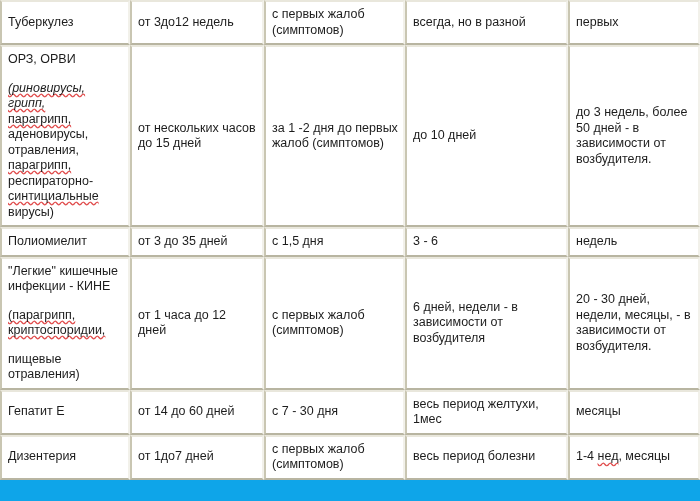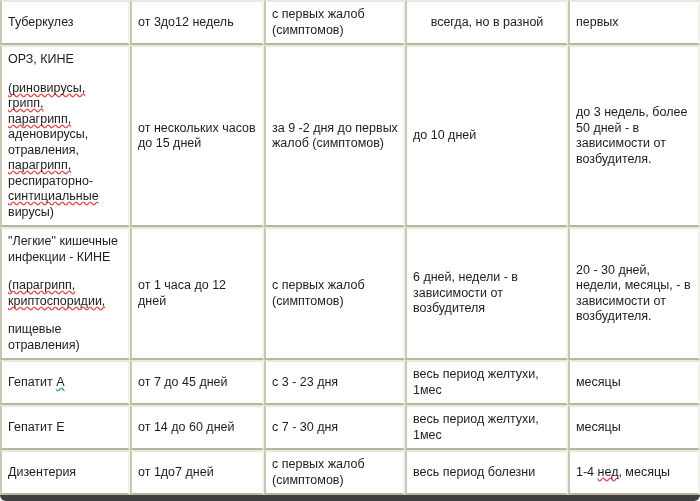--- a/index.html
+++ b/index.html
@@ -9,23 +9,22 @@
   }
   body {
     width: 700px;
     height: 501px;
     overflow: hidden;
     font-family: "Liberation Sans", sans-serif;
   }
   #table-wrap {
     width: 700px;
     height: 501px;
-    background: #404040;
+    background: #0ea5e9;
     box-sizing: border-box;
-    border-radius: 6px;
   }
   table.data-table {
     width: 700px;
     border-collapse: separate;
     border-spacing: 0;
     background: #ffffff;
     table-layout: fixed;
   }
   table.data-table td {
     background: #ffffff;
@@ -40,41 +39,42 @@
     color: #1d1d1d;
     font-family: "Liberation Sans", sans-serif;
     word-wrap: break-word;
   }
   
   table.data-table tr td { box-shadow: none; }
 
   .cell-inner { display: block; }
   .blank-line { height: 13px; }
 
-  .align-right { text-align: center; }
+  .align-right { text-align: left; }
 
   .vtop { vertical-align: top; }
 
   .sp-red {
     text-decoration: underline;
     text-decoration-color: #e04a4a;
     text-decoration-style: wavy;
     text-decoration-skip-ink: none;
   }
   .sp-green {
     text-decoration: underline;
     text-decoration-color: #2aa84a;
     text-decoration-style: wavy;
     text-decoration-skip-ink: none;
   }
   .sp-red-green {
     text-decoration: underline;
     text-decoration-color: #e04a4a;
     text-decoration-style: wavy;
     text-decoration-skip-ink: none;
+    font-style: italic;
   }
   .multiline { white-space: pre-line; }
 </style>
 </head>
 <body>
 
 <div id="table-wrap">
   <table class="data-table">
     <colgroup>
       <col style="width:130px">
@@ -99,50 +99,67 @@
         <td class="align-right">
             <span class="cell-inner multiline">всегда,  но в разной</span>
           </td>
         <td>
             <span class="cell-inner multiline">первых</span>
           </td>
       </tr>
 
       <tr style="height:152px">
         <td class="vtop">
-          <span class="cell-inner multiline">ОРЗ, КИНЕ</span>
+          <span class="cell-inner multiline">ОРЗ, ОРВИ</span>
           <div class="blank-line"></div>
           <span class="cell-inner"><span class="sp-red-green">(риновирусы,  грипп,</span></span>
           <span class="cell-inner"><span class="sp-red">парагрипп,</span></span>
           <span class="cell-inner"><span>аденовирусы,</span></span>
           <span class="cell-inner"><span>отравления,</span></span>
           <span class="cell-inner"><span class="sp-red">парагрипп,</span></span>
           <span class="cell-inner"><span>респираторно-</span></span>
           <span class="cell-inner"><span class="sp-red">синтициальные</span></span>
           <span class="cell-inner"><span>вирусы)</span></span>
         </td>
         <td>
             <span class="cell-inner multiline">от нескольких часов
 до 15 дней</span>
           </td>
         <td>
-            <span class="cell-inner multiline">за 9 -2 дня до первых
+            <span class="cell-inner multiline">за 1 -2 дня до первых
 жалоб  (симптомов)</span>
           </td>
         <td>
             <span class="cell-inner multiline">до 10 дней</span>
           </td>
         <td>
             <span class="cell-inner multiline">до 3 недель,  более
 50 дней - в
 зависимости от
 возбудителя.</span>
           </td>
       </tr>
 
+      <tr style="height:28px">
+        <td>
+            <span class="cell-inner multiline">Полиомиелит</span>
+          </td>
+        <td>
+            <span class="cell-inner multiline">от 3 до 35 дней</span>
+          </td>
+        <td>
+            <span class="cell-inner multiline">с 1,5 дня</span>
+          </td>
+        <td class="align-right">
+            <span class="cell-inner multiline">3 - 6</span>
+          </td>
+        <td>
+            <span class="cell-inner multiline">недель</span>
+          </td>
+      </tr>
 
       <tr style="height:118px">
         <td class="vtop">
           <span class="cell-inner multiline">"Легкие"  кишечные
 инфекции - КИНЕ</span>
           <div class="blank-line"></div>
           <span class="cell-inner"><span class="sp-red">(парагрипп,</span></span>
           <span class="cell-inner"><span class="sp-red">криптоспоридии,</span></span>
           <div class="blank-line"></div>
           <span class="cell-inner multiline">пищевые
@@ -161,38 +178,20 @@
 возбудителя</span>
           </td>
         <td>
             <span class="cell-inner multiline">20 - 30 дней,
 недели,  месяцы, - в
 зависимости от
 возбудителя.</span>
           </td>
       </tr>
 
-      <tr style="height:38px">
-        <td>
-            <span class="cell-inner"><span>Гепатит </span><span class="sp-green">А</span></span>
-          </td>
-        <td>
-            <span class="cell-inner multiline">от 7 до 45 дней</span>
-          </td>
-        <td>
-            <span class="cell-inner multiline">с 3 - 23 дня</span>
-          </td>
-        <td>
-            <span class="cell-inner multiline">весь период желтухи,
-1мес</span>
-          </td>
-        <td>
-            <span class="cell-inner multiline">месяцы</span>
-          </td>
-      </tr>
 
       <tr style="height:38px">
         <td>
             <span class="cell-inner multiline">Гепатит Е</span>
           </td>
         <td>
             <span class="cell-inner multiline">от 14 до 60 дней</span>
           </td>
         <td>
             <span class="cell-inner multiline">с 7 - 30 дня</span>

